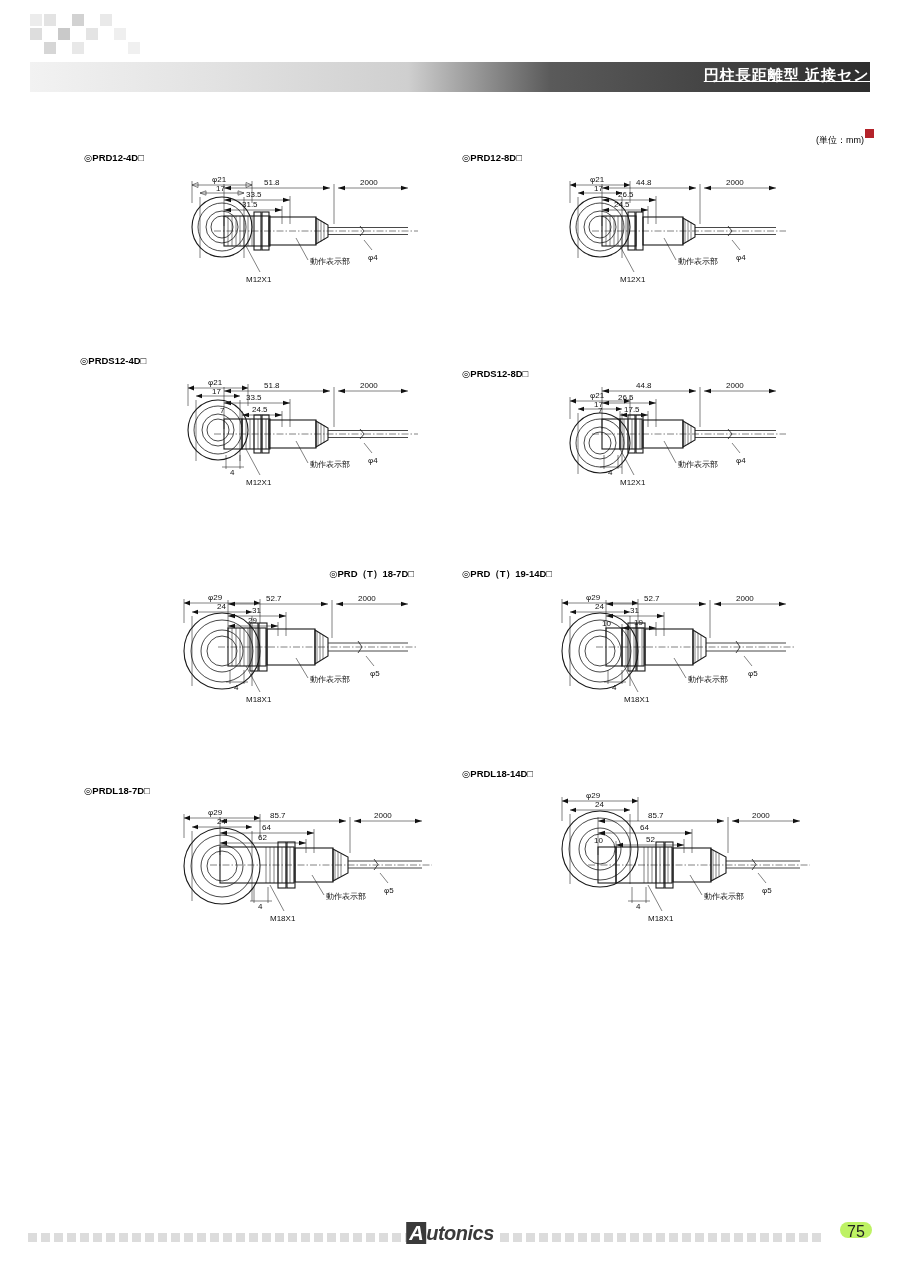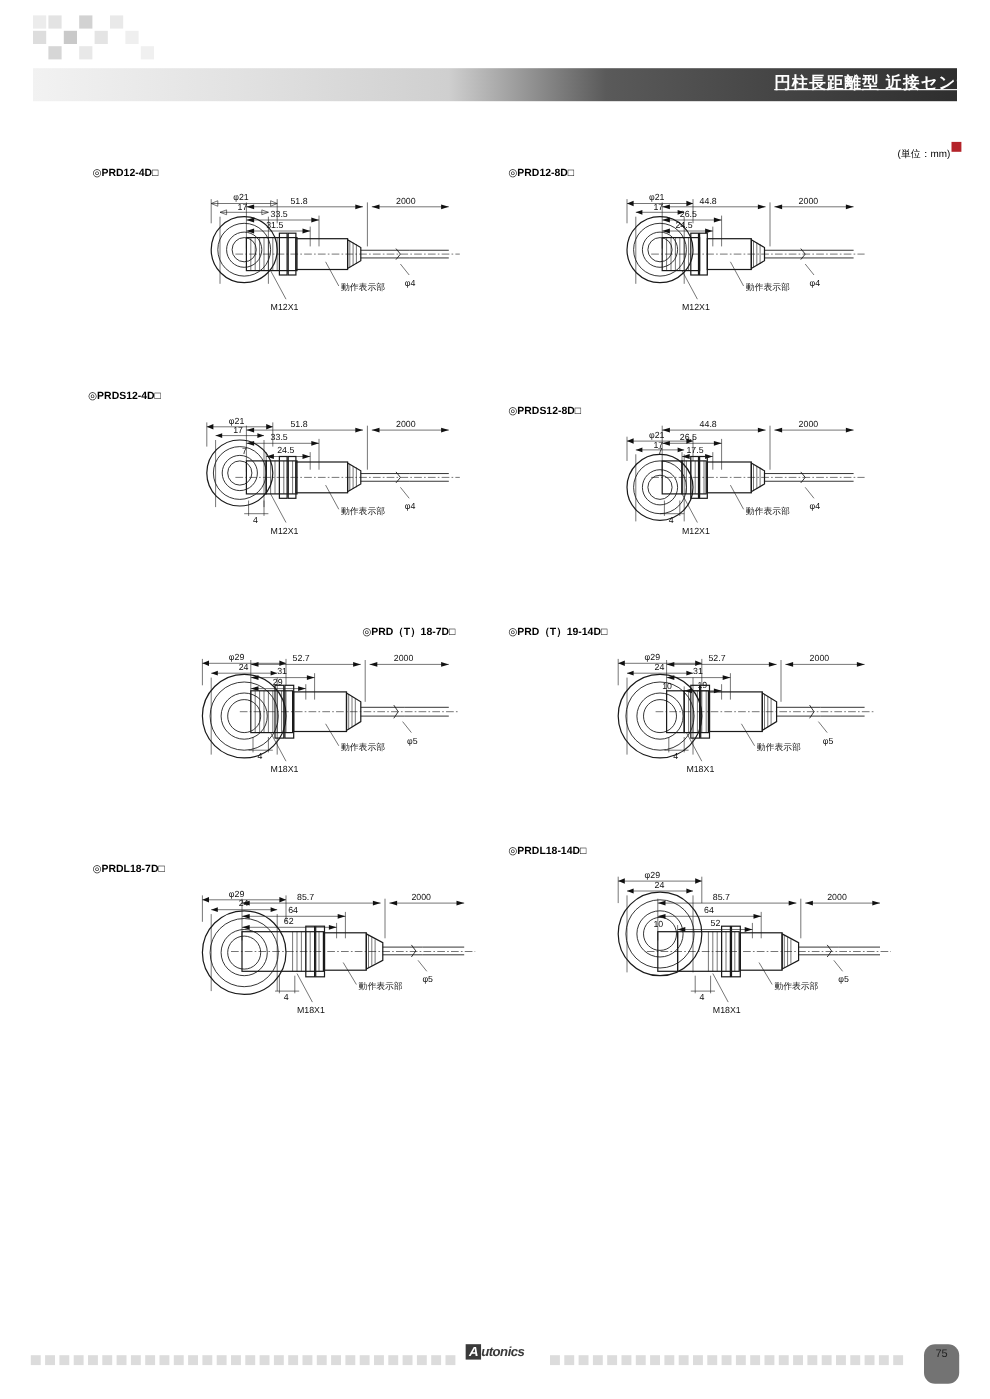--- a/index.html
+++ b/index.html
@@ -47,26 +47,26 @@
   .thin{stroke:#1a1a1a;stroke-width:0.55;fill:none;}
   .dash{stroke:#1a1a1a;stroke-width:0.55;fill:none;stroke-dasharray:7 2 1.5 2;}
   .tx{font-family:"Liberation Sans","DejaVu Sans",sans-serif;font-size:8px;fill:#111;}
   .txj{font-family:"Liberation Sans","DejaVu Sans",sans-serif;font-size:8px;fill:#111;}
 
   
   .ftr{position:absolute;left:0;bottom:26px;width:900px;height:22px;}
   .ftr .dots{position:absolute;top:4px;height:12px;}
   .ftr .brand{
     position:absolute;left:50%;transform:translateX(-50%);top:-2px;
-    font-size:12px;font-weight:bold;font-style:italic;color:#3a3a3a;letter-spacing:-0.5px;text-align:right;
+    font-size:20px;font-weight:bold;font-style:italic;color:#3a3a3a;letter-spacing:-0.5px;text-align:right;
   }
   .ftr .brand .a{background:#3a3a3a;color:#fff;padding:0 3px;font-style:italic;}
   .pg{
-    position:absolute;right:28px;top:-2px;width:32px;height:36px;border-radius:10px;
-    background:#737373;color:#222;font-size:10px;text-align:center;line-height:20px;
+    position:absolute;right:28px;top:-2px;width:32px;height:16px;border-radius:10px;
+    background:#bef264;color:#222;font-size:16px;text-align:center;line-height:20px;
   }
   .dotrow i{display:inline-block;width:9px;height:9px;margin-right:4px;background:#dcdcdc;}
 </style>
 </head>
 <body>
 
 <div class="page">
 
   <div class="hdr-deco">
     <i style="left:0;top:0;width:12px;height:12px;background:#ececec;"></i>

